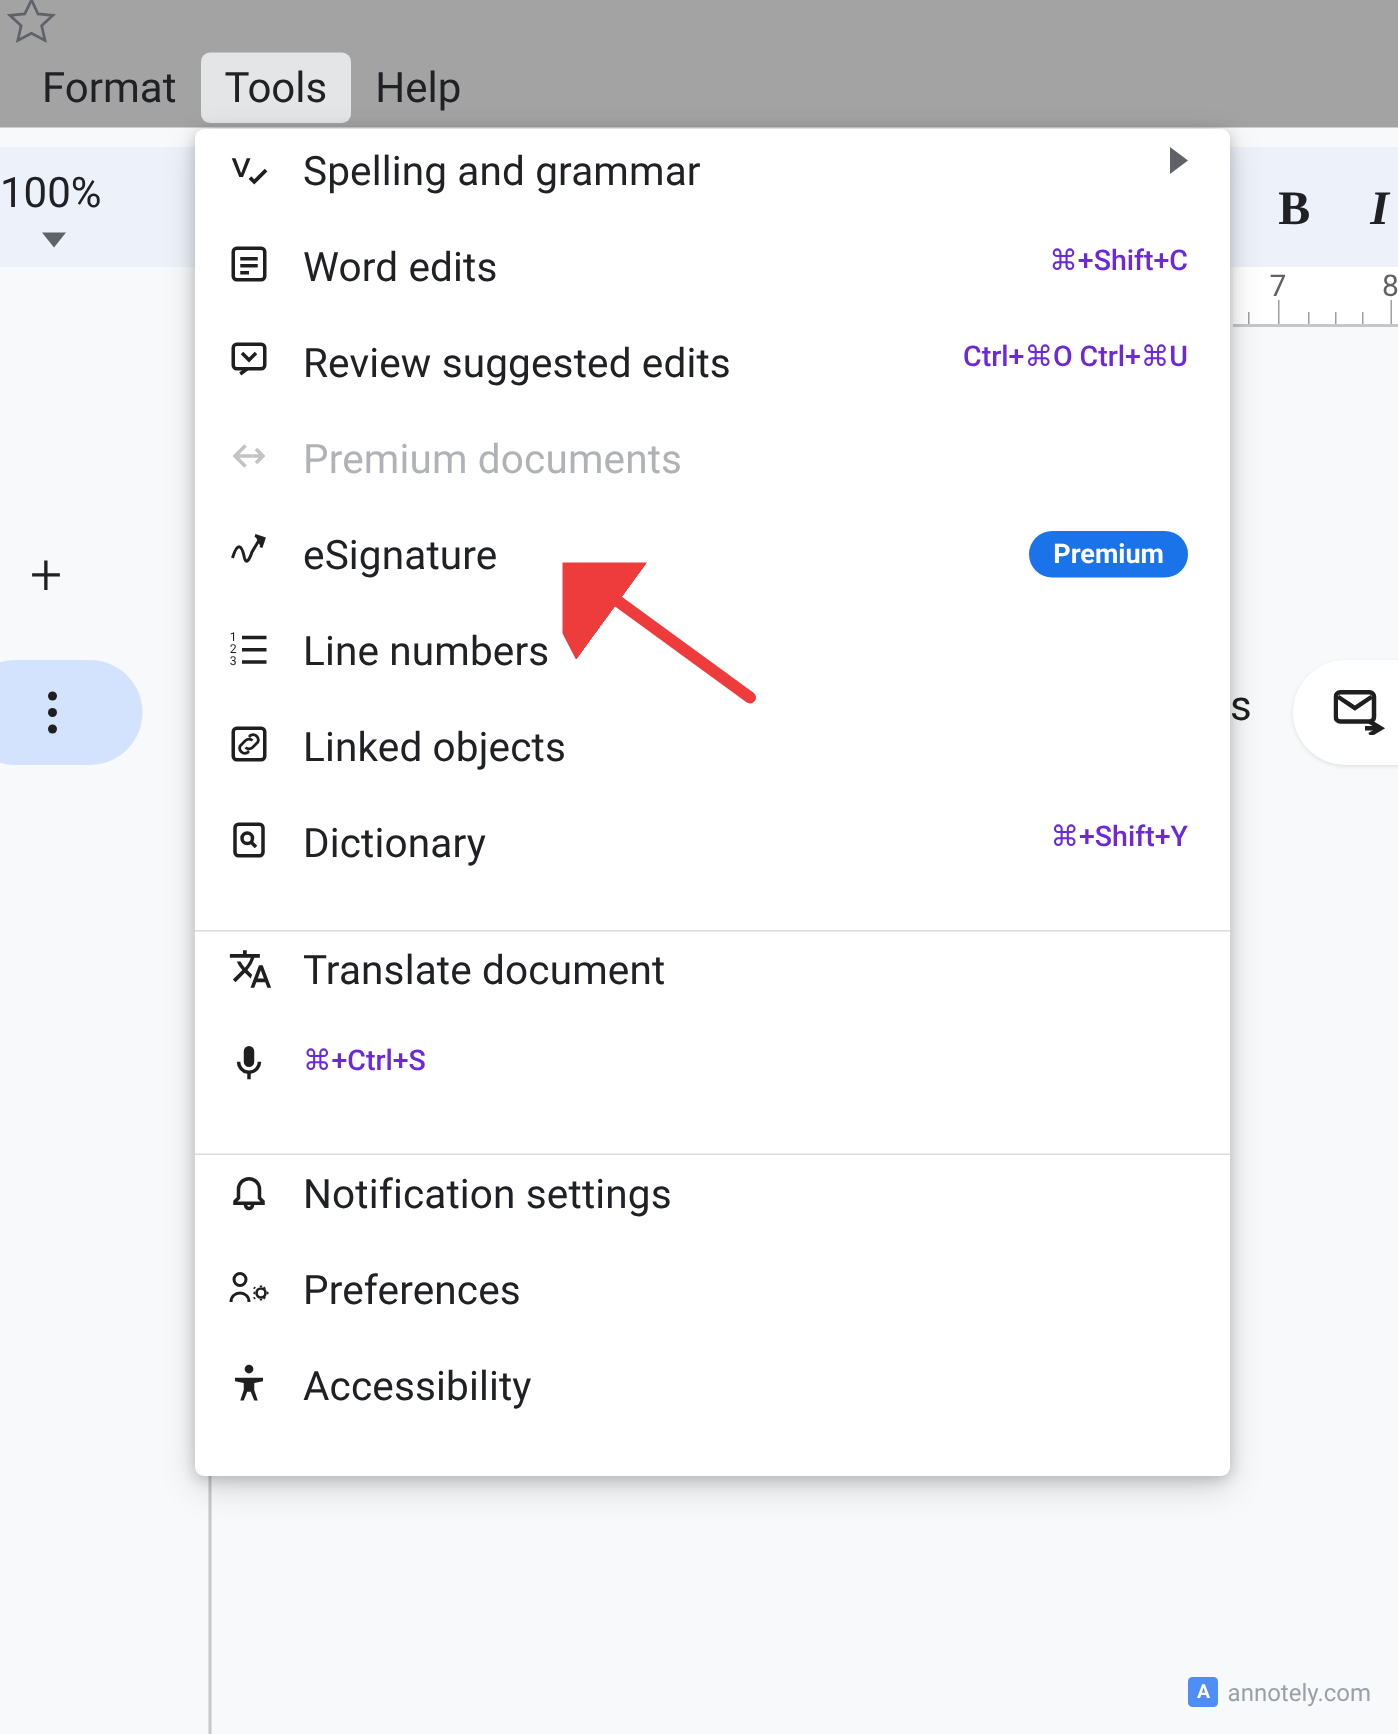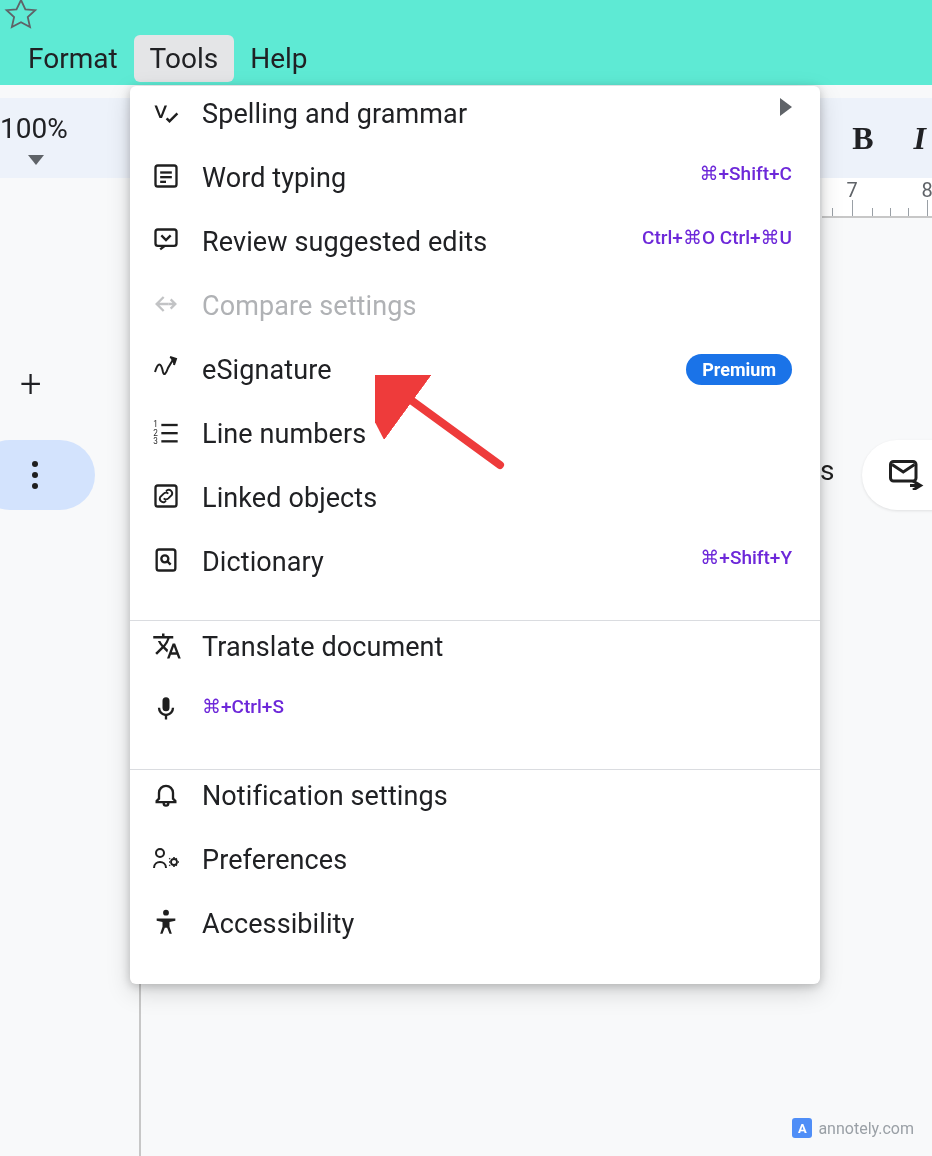--- a/index.html
+++ b/index.html
@@ -5,21 +5,21 @@
     * { margin: 0; padding: 0; box-sizing: border-box; }
     body {
       font-family: -apple-system, "Google Sans", Roboto, Arial, sans-serif;
       background: #f8f9fa;
       overflow: hidden;
       width: 932px;
       height: 1156px;
       position: relative;
     }
     .top-area {
-      background: #5eead4;
+      background: #a3a3a3;
       position: relative;
       height: 85px;
     }
     .star-icon {
       position: absolute;
       left: 3px;
       top: -3px;
     }
     .menubar {
       position: absolute;
@@ -304,21 +304,21 @@
 
   <div class="menu-item">
     <span class="menu-icon-slot">
       <svg width="28" height="28" viewBox="0 0 24 24">
           <rect x="3" y="3" width="18" height="18" rx="2" fill="none" stroke="#1f1f1f" stroke-width="2"></rect>
           <line x1="7" y1="9" x2="17" y2="9" stroke="#1f1f1f" stroke-width="2"></line>
           <line x1="7" y1="13" x2="17" y2="13" stroke="#1f1f1f" stroke-width="2"></line>
           <line x1="7" y1="17" x2="12" y2="17" stroke="#1f1f1f" stroke-width="2"></line>
         </svg>
     </span>
-    <span class="menu-label">Word typing</span>
+    <span class="menu-label">Word edits</span>
     <span class="menu-shortcut">⌘+Shift+C</span>
   </div>
 
   <div class="menu-item">
     <span class="menu-icon-slot">
       <svg width="28" height="28" viewBox="0 0 24 24">
           <rect x="3" y="3" width="18" height="14" rx="2" fill="none" stroke="#1f1f1f" stroke-width="2"></rect>
           <path d="M7 20l4-3" stroke="#1f1f1f" stroke-width="2"></path>
           <path d="M8 8l4 4 4-4" fill="none" stroke="#1f1f1f" stroke-width="2"></path>
         </svg>
@@ -327,21 +327,21 @@
     <span class="menu-shortcut">Ctrl+⌘O Ctrl+⌘U</span>
   </div>
 
   <div class="menu-item disabled">
     <span class="menu-icon-slot">
       <svg width="28" height="28" viewBox="0 0 24 24" stroke="#c2c3c5" stroke-width="2" fill="none">
           <path d="M4 12h10M10 6l-6 6 6 6"></path>
           <path d="M20 12h-6M16 8l4 4-4 4"></path>
         </svg>
     </span>
-    <span class="menu-label">Compare settings</span>
+    <span class="menu-label">Premium documents</span>
   </div>
 
 
   <div class="menu-item">
     <span class="menu-icon-slot">
       <svg width="30" height="26" viewBox="0 0 30 26" fill="none" stroke="#1f1f1f" stroke-width="2">
           <path d="M3 18c3-10 6-10 8 0 1 4 3 2 5-4l6-10"></path>
           <path d="M18 3l6 2-2 6" fill="#1f1f1f"></path>
         </svg>
     </span>

